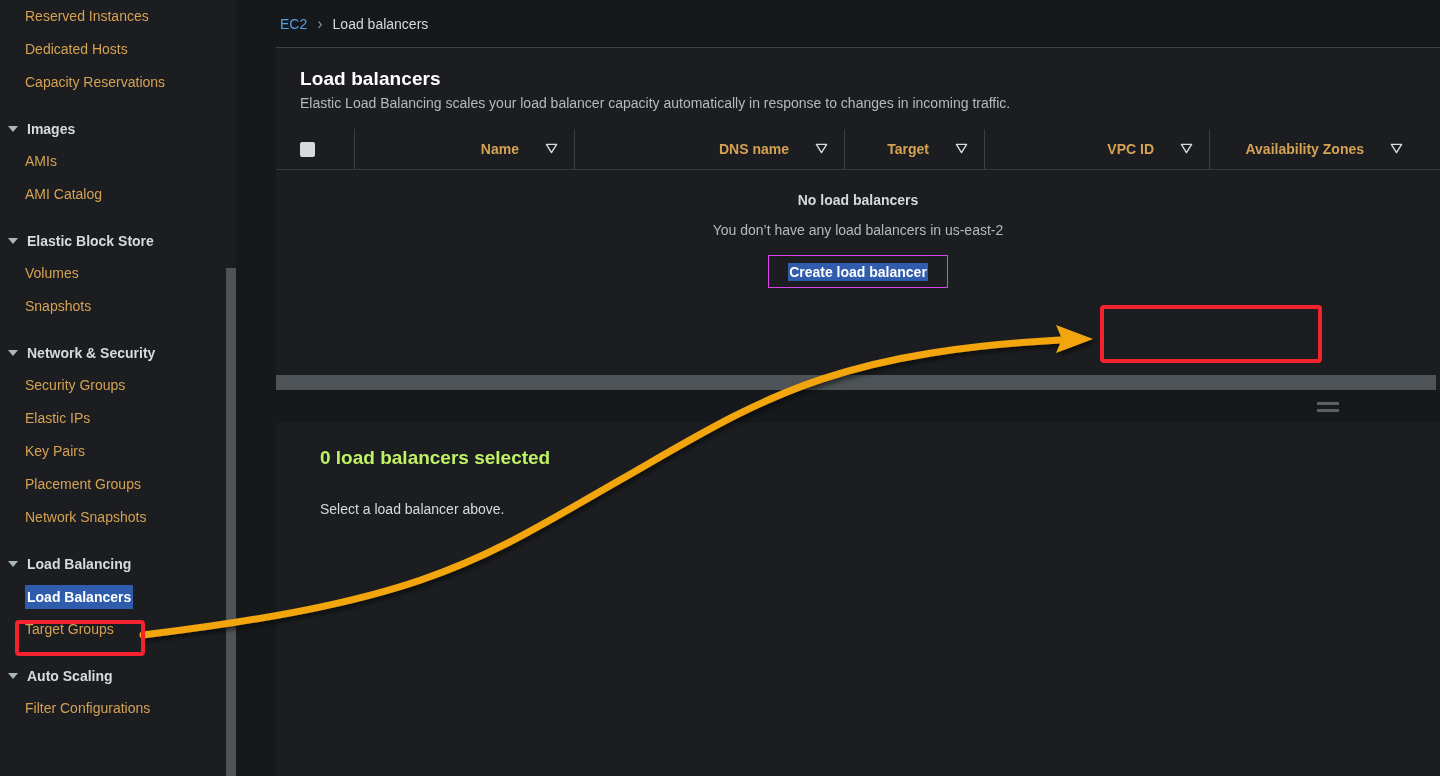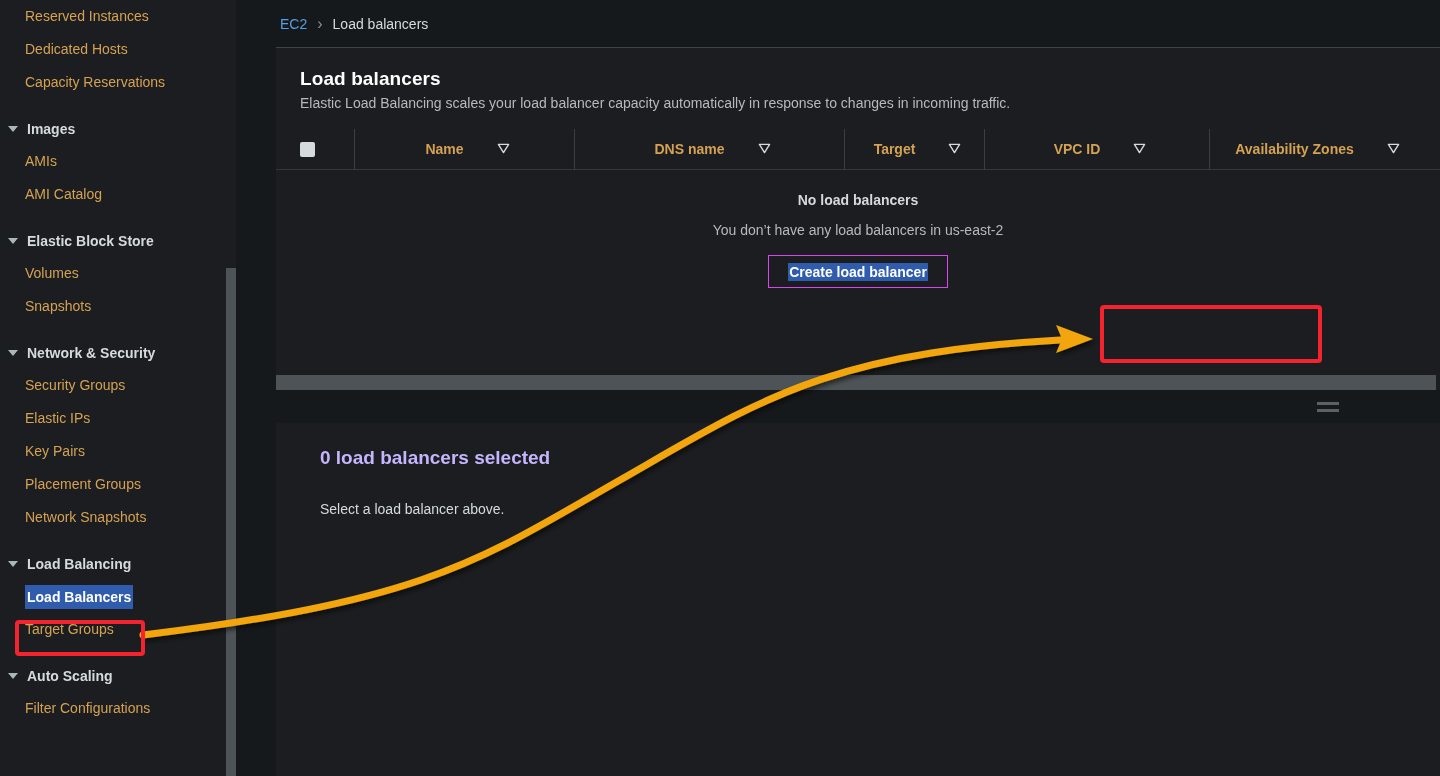--- a/index.html
+++ b/index.html
@@ -109,26 +109,25 @@
     border-bottom: 1px solid #33383d;
     padding-left: 24px;
   }
   .th-check { width: 54px; display: flex; align-items: center; }
   .chkbox {
     width: 15px; height: 15px; border-radius: 2px;
     background: #d5dbdb;
   }
   .th {
     position: relative;
-    display: flex; align-items: center; justify-content: center;
+    display: flex; align-items: center; justify-content: flex-end;
     height: 41px;
     padding-right: 16px;
     border-left: 1px solid #3a3f44;
     padding-left: 22px;
-    gap: 7px;
   }
   .th-label { font-size: 14px; font-weight: bold; color: #d5a253; white-space: nowrap; }
   .sort-tri { margin-left: 26px; flex: 0 0 auto; }
 
   
   .empty {
     padding-top: 22px;
     text-align: center;
   }
   .empty-title { font-size: 14px; font-weight: bold; color: #d5dbdb; }
@@ -173,21 +172,21 @@
     margin-bottom: 4px;
   }
 
   
   .detail {
     margin-left: 40px;
     background: #1b1d20;
     height: 353px;
     padding: 24px 0 0 44px;
   }
-  .detail-title { font-size: 19px; font-weight: bold; color: #c4b5fd; }
+  .detail-title { font-size: 19px; font-weight: bold; color: #bef264; }
   .detail-sub { font-size: 14px; color: #d5dbdb; margin-top: 32px; }
 
   
   .overlay {
     position: absolute; left: 0; top: 0;
     width: 1440px; height: 776px;
     pointer-events: none;
   }
   .redbox {
     position: absolute;

